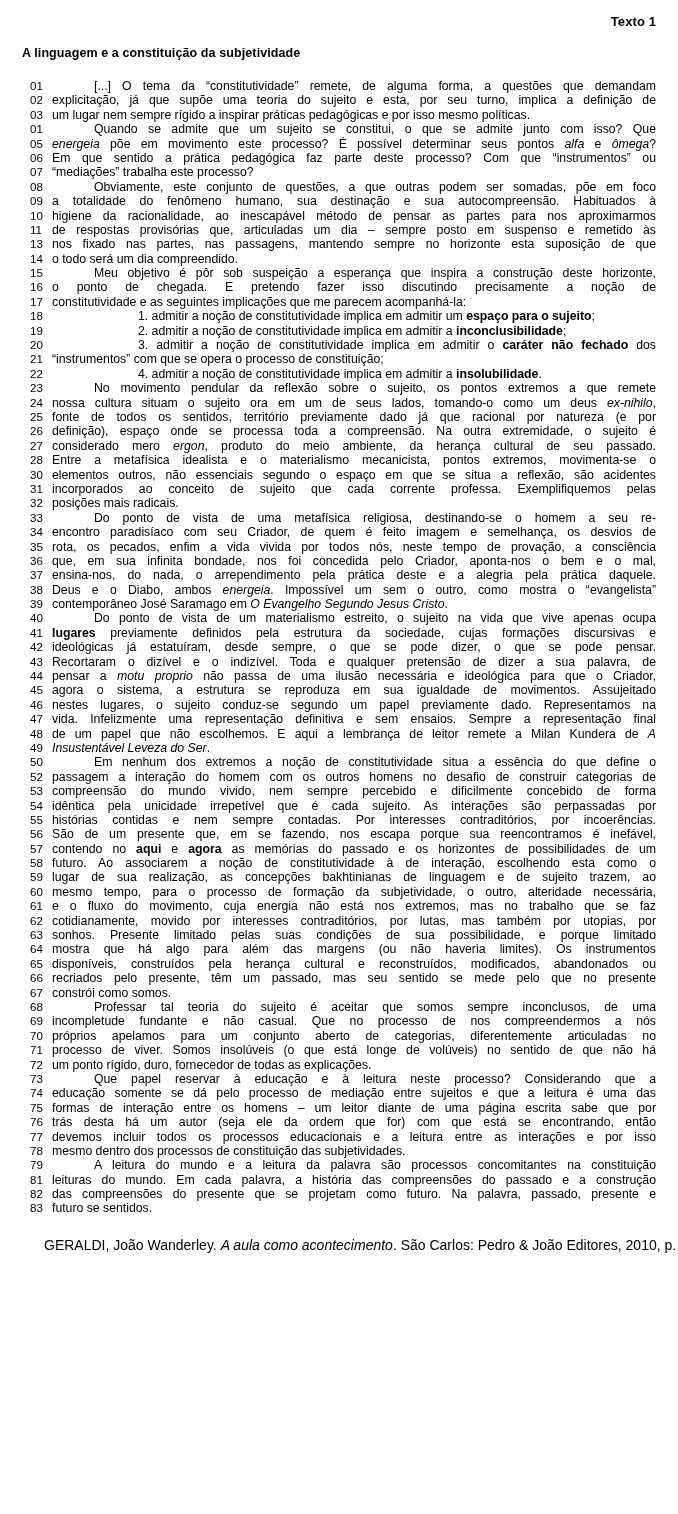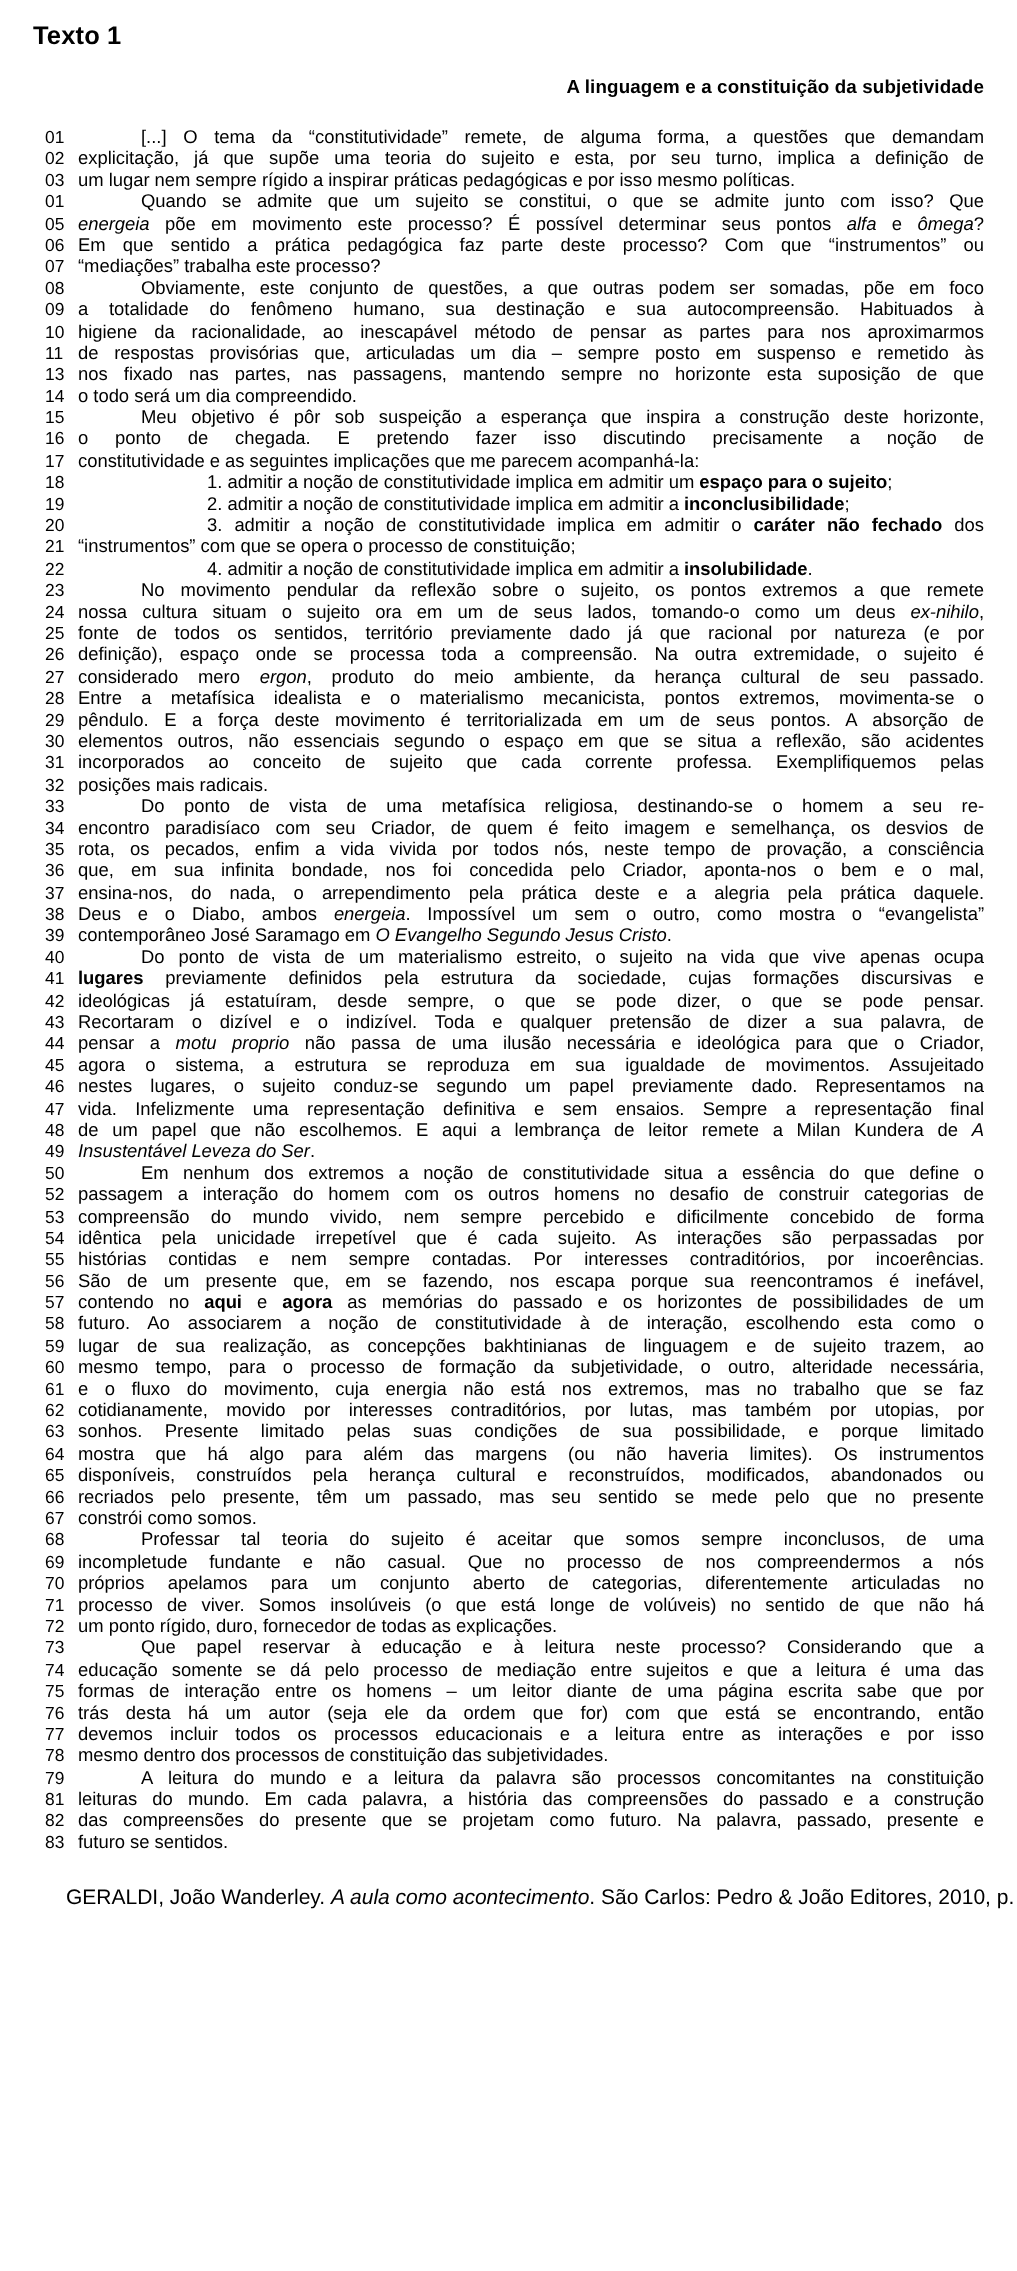--- a/index.html
+++ b/index.html
@@ -12,28 +12,28 @@
     color: #000000;
     width: 678px;
   }
   .page {
     width: 678px;
     box-sizing: border-box;
     padding: 10px 22px 8px 22px;
     position: relative;
   }
   .doc-title {
-    text-align: left;
+    text-align: right;
     font-weight: bold;
-    font-size: 17px;
+    font-size: 13px;
     margin: 4px 0 0 0;
     letter-spacing: 0.1px;
   }
   .doc-subtitle {
-    text-align: right;
+    text-align: left;
     font-weight: bold;
     font-size: 12.5px;
     margin: 17px 0 0 0;
     letter-spacing: 0.1px;
   }
   .body-block {
     margin-top: 19px;
   }
   .line {
     display: flex;
@@ -190,24 +190,20 @@
       </div>
       <div class="line">
         <div class="lineno">27</div>
         <div class="linetext">considerado mero <i>ergon</i>, produto do meio ambiente, da herança cultural de seu passado.</div>
       </div>
       <div class="line">
         <div class="lineno">28</div>
         <div class="linetext">Entre a metafísica idealista e o materialismo mecanicista, pontos extremos, movimenta-se o</div>
       </div>
       <div class="line">
-        <div class="lineno">29</div>
-        <div class="linetext">pêndulo. E a força deste movimento é territorializada em um de seus pontos. A absorção de</div>
-      </div>
-      <div class="line">
         <div class="lineno">30</div>
         <div class="linetext">elementos outros, não essenciais segundo o espaço em que se situa a reflexão, são acidentes</div>
       </div>
       <div class="line">
         <div class="lineno">31</div>
         <div class="linetext">incorporados ao conceito de sujeito que cada corrente professa. Exemplifiquemos pelas</div>
       </div>
       <div class="line">
         <div class="lineno">32</div>
         <div class="linetext ragged">posições mais radicais.</div>

